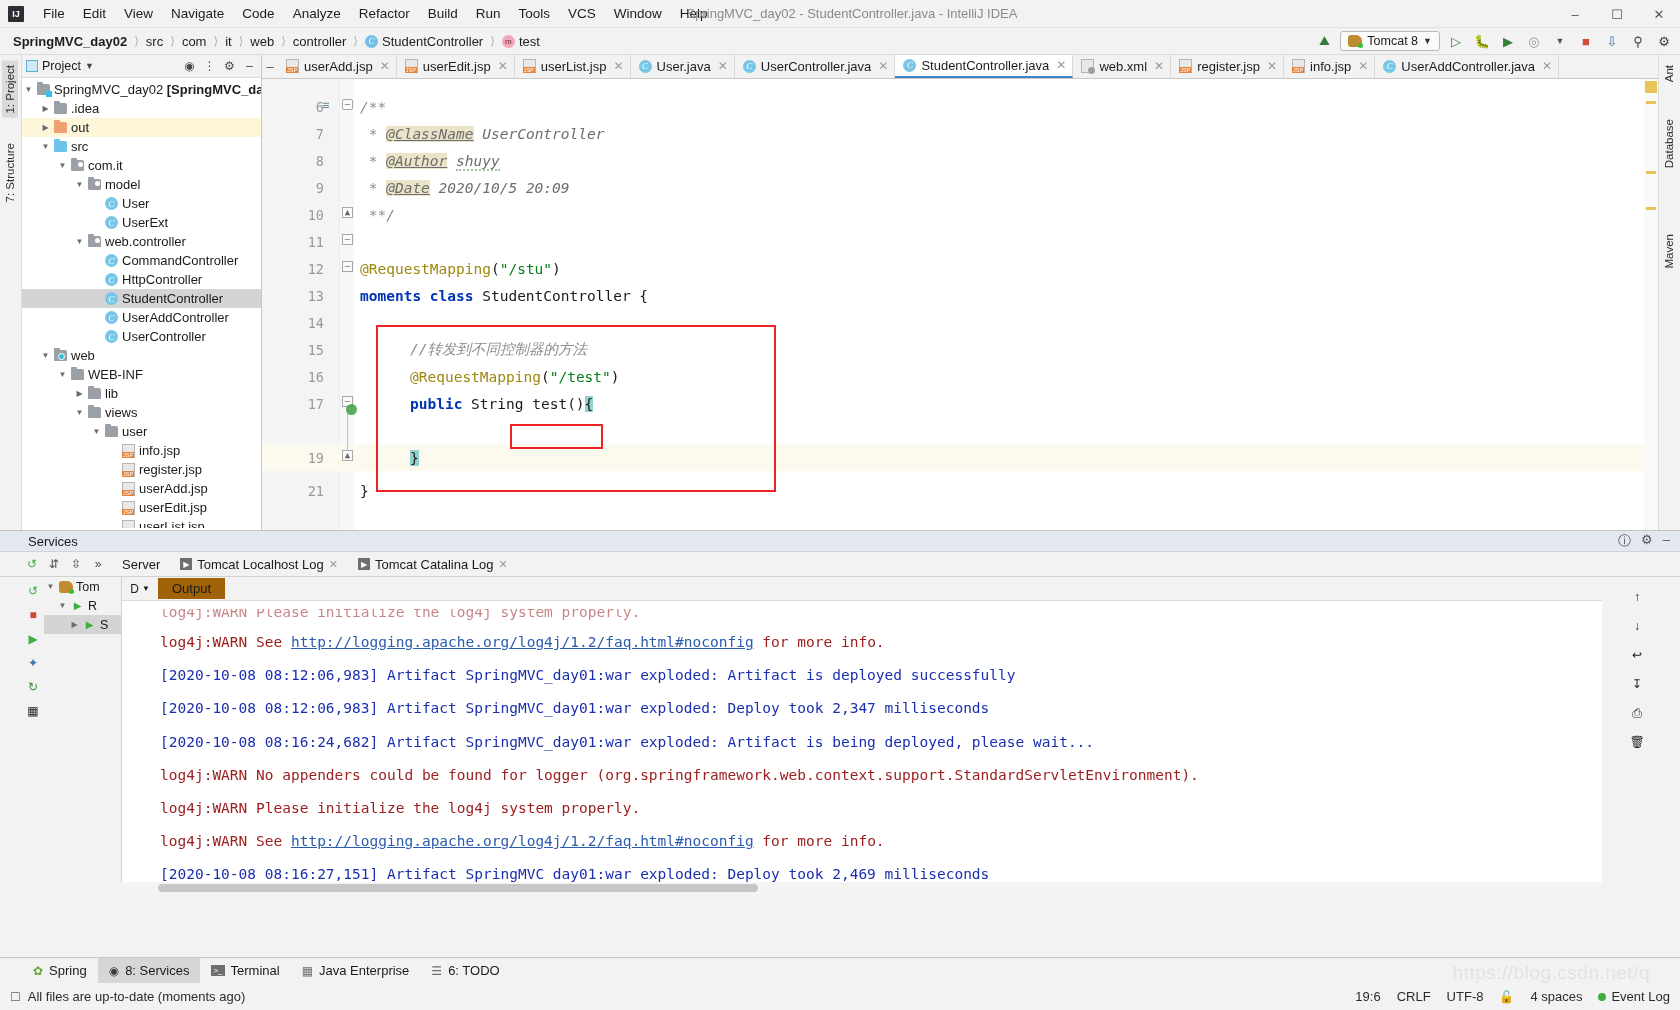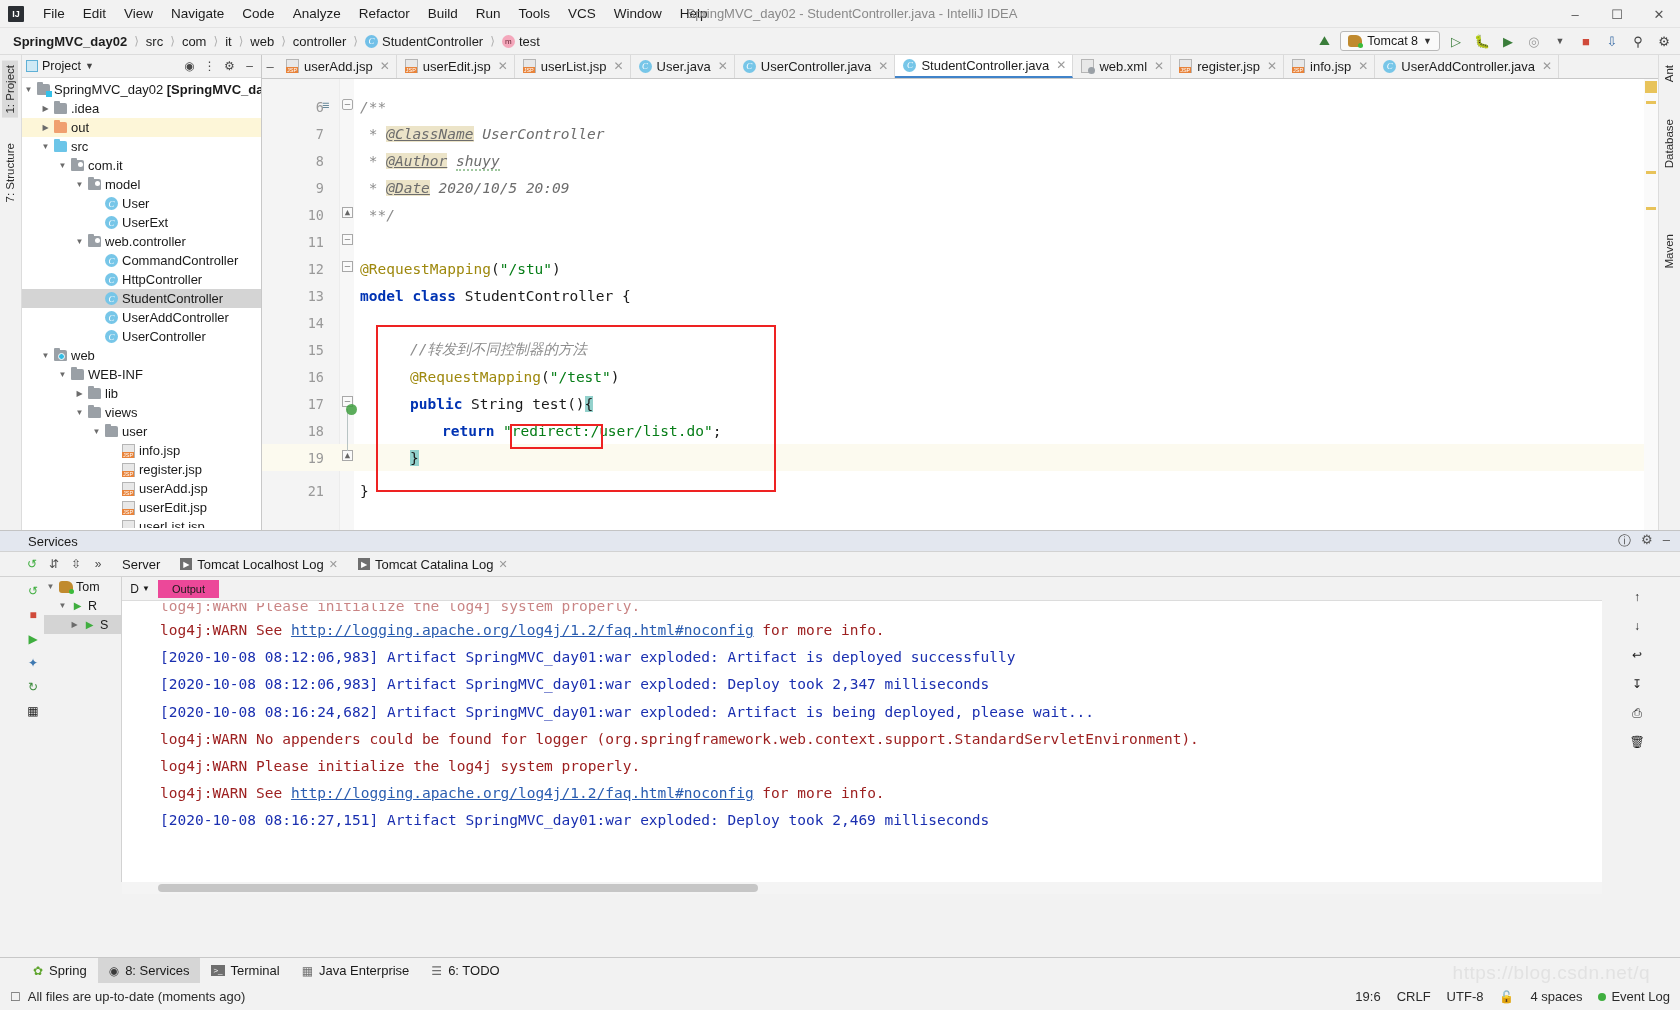--- a/index.html
+++ b/index.html
@@ -204,27 +204,27 @@
   .svc-left-tb {
     position: absolute; top: 47px; left: 22px; width: 22px; height: 305px;
     background: #f2f2f2; display: flex; flex-direction: column; align-items: center; gap: 9px; padding-top: 6px;
   }
   .sl-ico { width: 15px; height: 15px; display:flex; align-items:center; justify-content:center; font-size: 12px; }
 
   .console-wrap {
     position: absolute; top: 47px; left: 122px; width: 1480px; height: 305px; background: #fff;
   }
   .out-tabbar { height: 24px; background: #f2f2f2; border-bottom: 1px solid #dcdcdc; display: flex; align-items: center; }
-  .out-tab { padding: 3px 14px; font-size: 11px; background: #ec4899; }
+  .out-tab { padding: 3px 14px; font-size: 13px; background: #a16207; }
   .console {
     position: absolute; top: 24px; left: 0; width: 1480px; height: 281px;
     font-family: "DejaVu Sans Mono", monospace; font-size: 14.5px; overflow: hidden;
     background: #fff; padding-left: 38px; padding-top: 2px;
   }
-  .logline { height: 27.2px; line-height: 27.2px; white-space: pre; }
+  .logline { height: 27.2px; line-height: 27.2px; white-space: pre; margin-top: 6px; }
   .lg-warn { color: #9d2020; }
   .lg-info { color: #1a2fb0; }
   .lg-link { color: #2a5db0; text-decoration: underline; }
   .console-gutter { position: absolute; top: 24px; left: 0; width: 36px; height: 281px; background: #fafafa; border-right: 1px solid #eee; }
   .console-right-tb {
     position: absolute; top: 47px; right: 22px; width: 42px; height: 305px; background: #f2f2f2;
     display: flex; flex-direction: column; align-items: center; gap: 14px; padding-top: 12px;
   }
   .hscroll {
     position: absolute; top: 352px; left: 122px; width: 1480px; height: 12px; background: #f4f4f4;
@@ -642,21 +642,21 @@
         <span class="lnum">11</span>
       </div>
 
       <div class="cline" style="top:176px;">
         <span class="lnum">12</span>
         <span class="ctext"><span class="ann">@RequestMapping</span><span class="plain">(</span><span class="str">"/stu"</span><span class="plain">)</span></span>
       </div>
 
       <div class="cline" style="top:203px;">
         <span class="lnum">13</span>
-        <span class="ctext"><span class="kw">model class </span><span class="plain">StudentController {</span></span>
+        <span class="ctext"><span class="kw">moments class </span><span class="plain">StudentController {</span></span>
       </div>
 
       <div class="cline" style="top:230px;">
         <span class="lnum">14</span>
         <span class="ctext"></span>
       </div>
 
       <div class="cline" style="top:257px;">
         <span class="lnum">15</span>
         <span class="ctext cmt" style="left:148px;">//转发到不同控制器的方法</span>
@@ -665,24 +665,20 @@
       <div class="cline" style="top:284px;">
         <span class="lnum">16</span>
         <span class="ctext" style="left:148px;"><span class="ann">@RequestMapping</span><span class="plain">(</span><span class="str">"/test"</span><span class="plain">)</span></span>
       </div>
 
       <div class="cline" style="top:311px;">
         <span class="lnum">17</span>
         <span class="ctext" style="left:148px;"><span class="kw">public </span><span class="plain">String test()</span><span class="brmatch plain">{</span></span>
       </div>
 
-      <div class="cline" style="top:338px;">
-        <span class="lnum">18</span>
-        <span class="ctext" style="left:180px;"><span class="kw">return </span><span class="str">"redirect:/user/list.do"</span><span class="plain">;</span></span>
-      </div>
 
       <div class="cline hl" style="top:365px;">
         <span class="lnum">19</span>
         <span class="ctext" style="left:148px;"><span class="brmatch plain">}</span></span>
       </div>
 
 
       <div class="cline" style="top:398px;">
         <span class="lnum">21</span>
         <span class="ctext plain">}</span>

